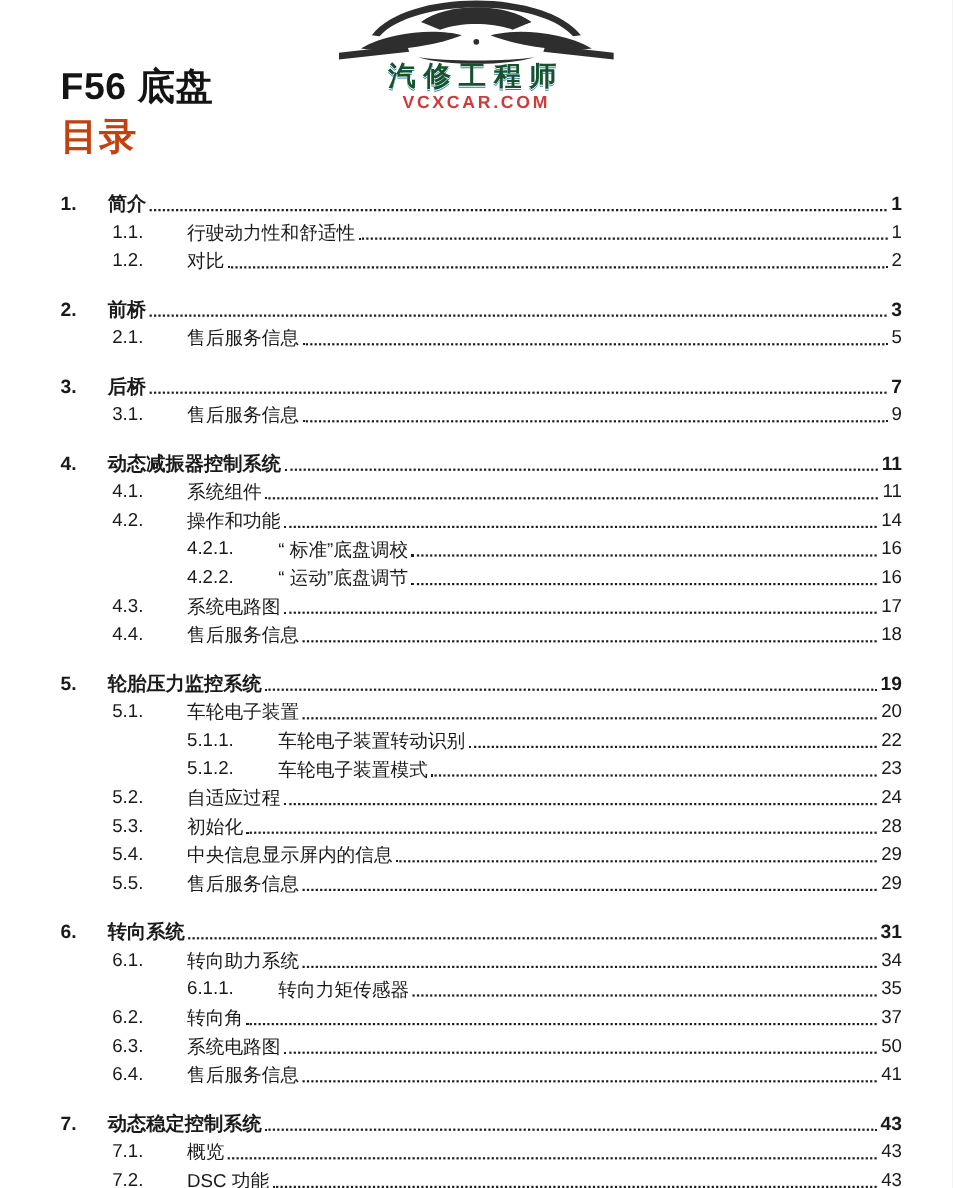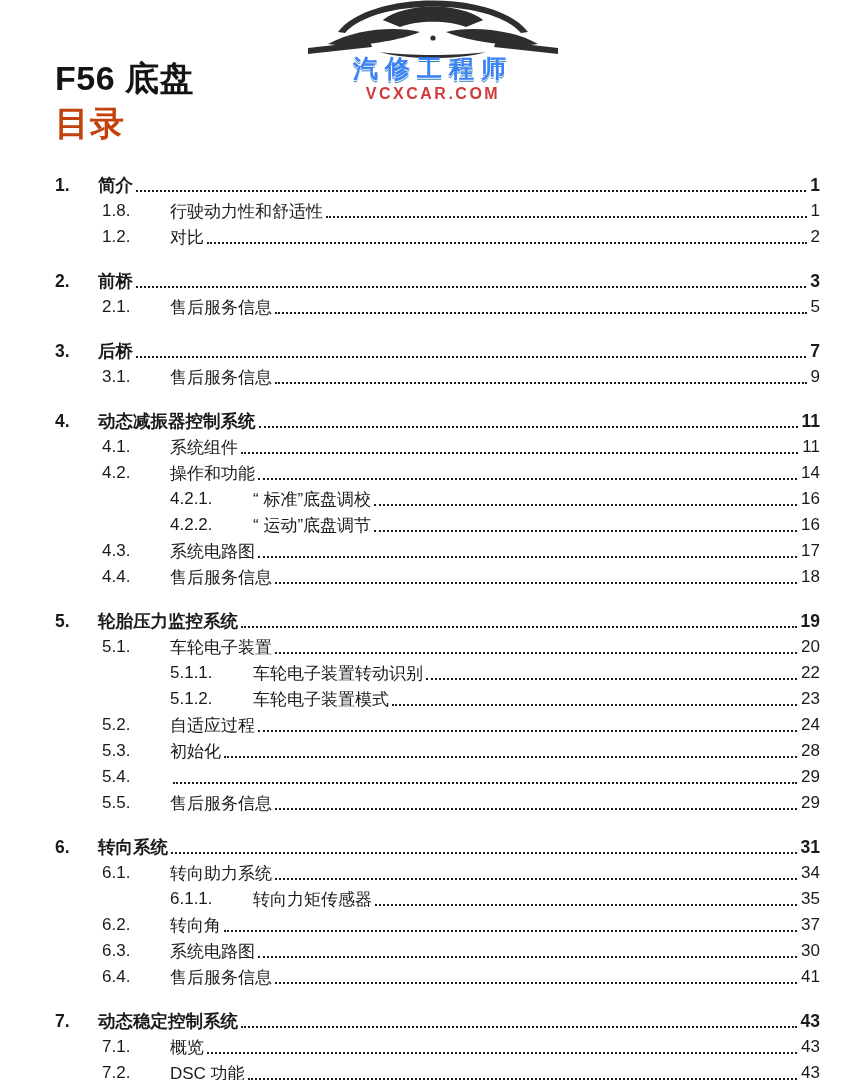--- a/index.html
+++ b/index.html
@@ -16,21 +16,21 @@
   .logo{
     position:absolute;top:-14px;left:50%;
     transform:translateX(-50%);
     width:300px;
     display:flex;flex-direction:column;align-items:center;
   }
   .logo svg{display:block;}
   .logo .brand{
     margin-top:-16px;
     font-size:25px;font-weight:700;letter-spacing:7px;
-    color:#3b82f6;
+    color:#14532d;
     text-shadow:0 1px 0 #ffffff,0 2px 0 #2a7fb0;
     white-space:nowrap;
   }
   .logo .site{
     margin-top:0px;
     font-size:16px;font-weight:700;letter-spacing:2.5px;
     color:#cf3a3a;white-space:nowrap;text-align:center;
   }
   
   .title{
@@ -104,21 +104,21 @@
 
   <div class="toc">
       <div class="toc-section">
         <div class="toc-row l1">
       <span class="num">1.</span>
       <span class="label">简介</span>
       <span class="leader"></span>
       <span class="page">1</span>
     </div>
         <div class="toc-row l2">
-      <span class="num">1.8.</span>
+      <span class="num">1.1.</span>
       <span class="label">行驶动力性和舒适性</span>
       <span class="leader"></span>
       <span class="page">1</span>
     </div>
         <div class="toc-row l2">
       <span class="num">1.2.</span>
       <span class="label">对比</span>
       <span class="leader"></span>
       <span class="page">2</span>
     </div>
@@ -227,20 +227,21 @@
       <span class="page">24</span>
     </div>
         <div class="toc-row l2">
       <span class="num">5.3.</span>
       <span class="label">初始化</span>
       <span class="leader"></span>
       <span class="page">28</span>
     </div>
         <div class="toc-row l2">
       <span class="num">5.4.</span>
+      <span class="label">中央信息显示屏内的信息</span>
       <span class="leader"></span>
       <span class="page">29</span>
     </div>
         <div class="toc-row l2">
       <span class="num">5.5.</span>
       <span class="label">售后服务信息</span>
       <span class="leader"></span>
       <span class="page">29</span>
     </div>
       </div>
@@ -266,21 +267,21 @@
         <div class="toc-row l2">
       <span class="num">6.2.</span>
       <span class="label">转向角</span>
       <span class="leader"></span>
       <span class="page">37</span>
     </div>
         <div class="toc-row l2">
       <span class="num">6.3.</span>
       <span class="label">系统电路图</span>
       <span class="leader"></span>
-      <span class="page">30</span>
+      <span class="page">50</span>
     </div>
         <div class="toc-row l2">
       <span class="num">6.4.</span>
       <span class="label">售后服务信息</span>
       <span class="leader"></span>
       <span class="page">41</span>
     </div>
       </div>
       <div class="toc-section">
         <div class="toc-row l1">

